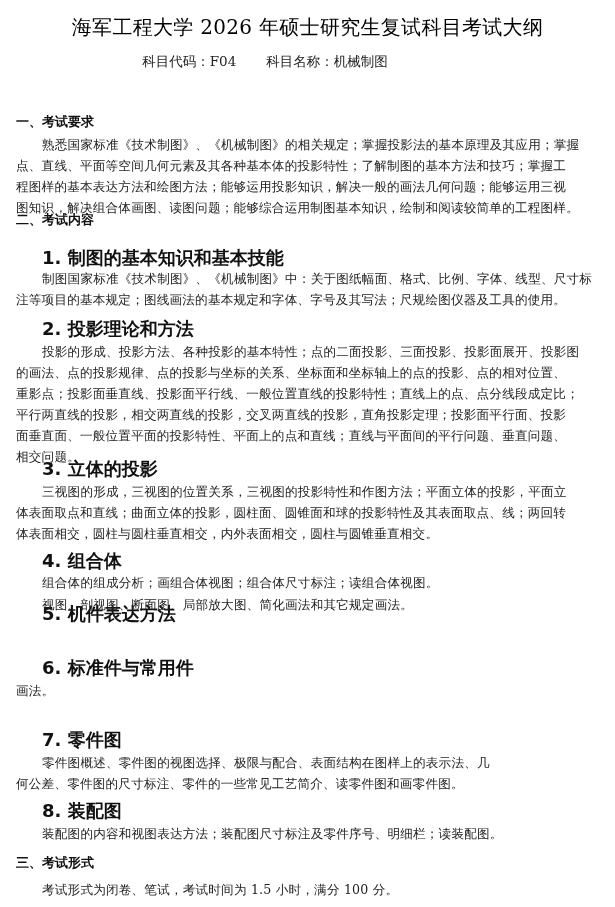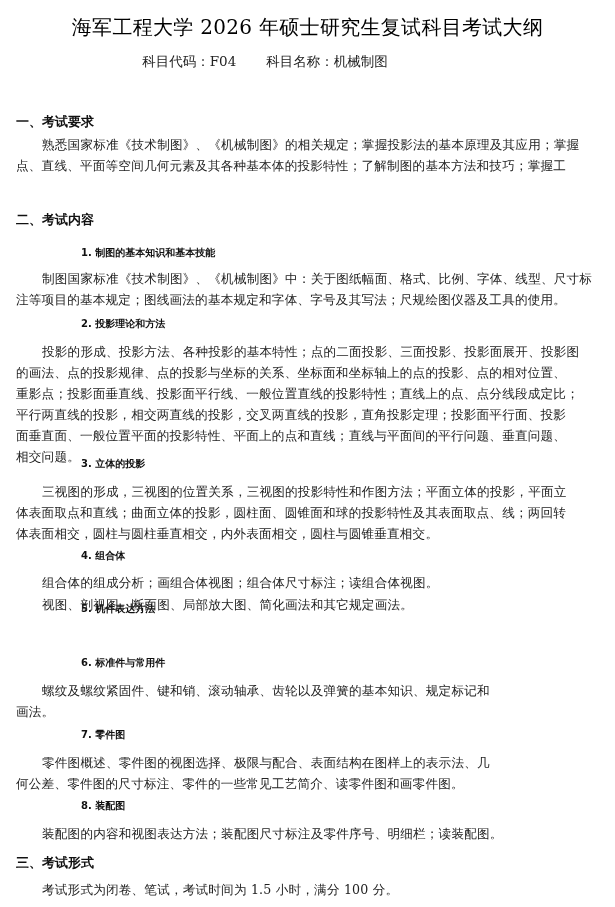--- a/index.html
+++ b/index.html
@@ -47,23 +47,22 @@
       font-family: "DejaVu Sans", "Liberation Sans", sans-serif;
       font-weight: bold;
       font-size: 13px;
       color: #111;
     }
     .h2 {
       position: absolute;
       left: 42px;
       font-family: "DejaVu Sans", "Liberation Sans", sans-serif;
       font-weight: bold;
-      font-size: 10px;
+      font-size: 18px;
       color: #111;
-      margin-left: 39px;
     }
     .para {
       position: absolute;
       left: 16px;
       width: 580px;
       font-size: 12.6px;
       line-height: 21px;
       text-indent: 26px;
       color: #222;
       text-align: justify;
@@ -80,20 +79,22 @@
 
   <div class="title">海军工程大学 2026 年硕士研究生复试科目考试大纲</div>
   <div class="subtitle">
     <span>科目代码：F04</span><span class="gap"></span><span>科目名称：机械制图</span>
   </div>
 
   <div class="h1" style="top:113px;">一、考试要求</div>
   <div class="para" style="top:134px;">
     <span class="line first">熟悉国家标准《技术制图》、《机械制图》的相关规定；掌握投影法的基本原理及其应用；掌握</span>
     <span class="line">点、直线、平面等空间几何元素及其各种基本体的投影特性；了解制图的基本方法和技巧；掌握工</span>
+    <span class="line">程图样的基本表达方法和绘图方法；能够运用投影知识，解决一般的画法几何问题；能够运用三视</span>
+    <span class="line">图知识，解决组合体画图、读图问题；能够综合运用制图基本知识，绘制和阅读较简单的工程图样。</span>
   </div>
 
   <div class="h1" style="top:211px;">二、考试内容</div>
 
   <div class="h2" style="top:246px;">1. 制图的基本知识和基本技能</div>
   <div class="para" style="top:268px;">
     <span class="line first">制图国家标准《技术制图》、《机械制图》中：关于图纸幅面、格式、比例、字体、线型、尺寸标</span>
     <span class="line">注等项目的基本规定；图线画法的基本规定和字体、字号及其写法；尺规绘图仪器及工具的使用。</span>
   </div>
 
@@ -119,21 +120,20 @@
     <span class="line first">组合体的组成分析；画组合体视图；组合体尺寸标注；读组合体视图。</span>
   </div>
 
   <div class="h2" style="top:602px;">5. 机件表达方法</div>
   <div class="para" style="top:594px;">
     <span class="line first">视图、剖视图、断面图、局部放大图、简化画法和其它规定画法。</span>
   </div>
 
   <div class="h2" style="top:656px;">6. 标准件与常用件</div>
   <div class="para narrow" style="top:680px;">
-    <span class="line first">螺纹及螺纹紧固件、键和销、滚动轴承、齿轮以及弹簧的基本知识、规定标记和</span>
     <span class="line">画法。</span>
   </div>
 
   <div class="h2" style="top:728px;text-align:right;">7. 零件图</div>
   <div class="para narrow" style="top:752px;">
     <span class="line first">零件图概述、零件图的视图选择、极限与配合、表面结构在图样上的表示法、几</span>
     <span class="line">何公差、零件图的尺寸标注、零件的一些常见工艺简介、读零件图和画零件图。</span>
   </div>
 
   <div class="h2" style="top:799px;">8. 装配图</div>

